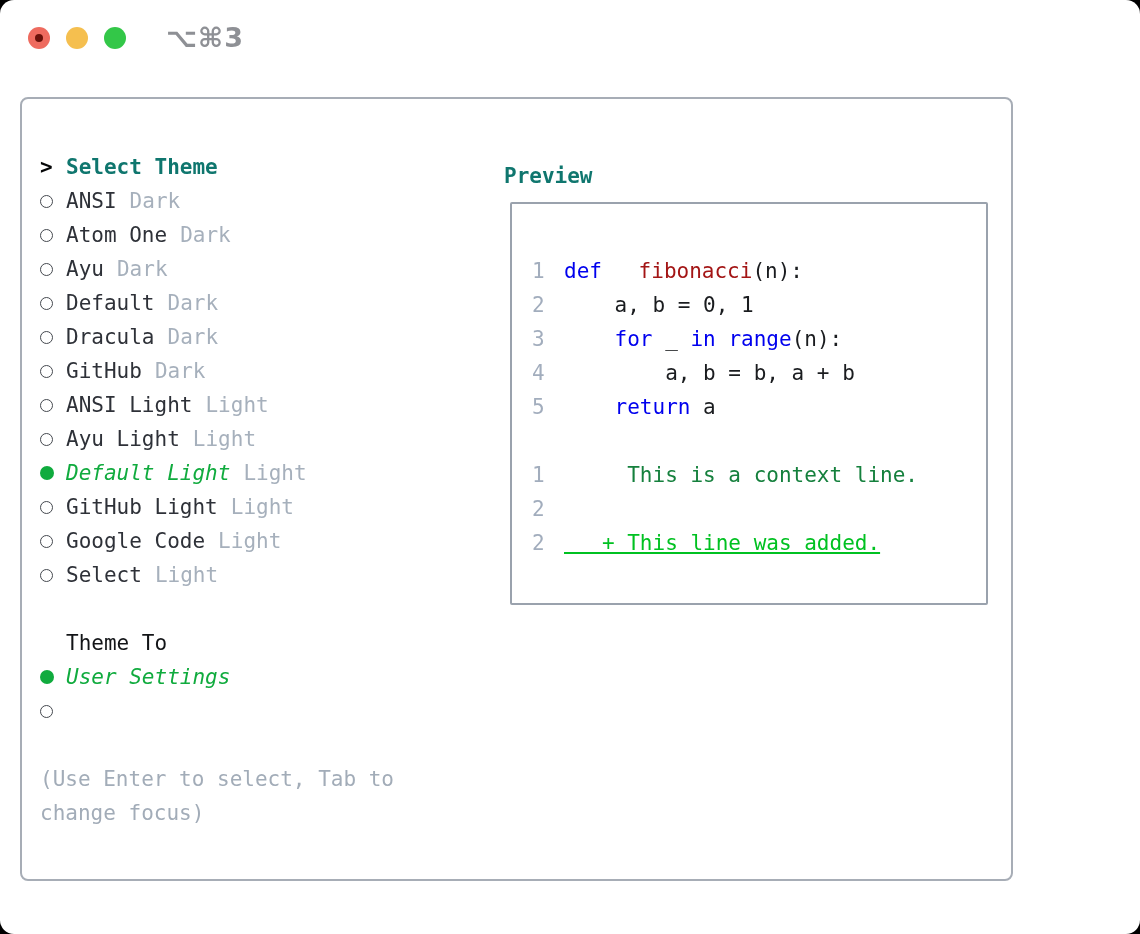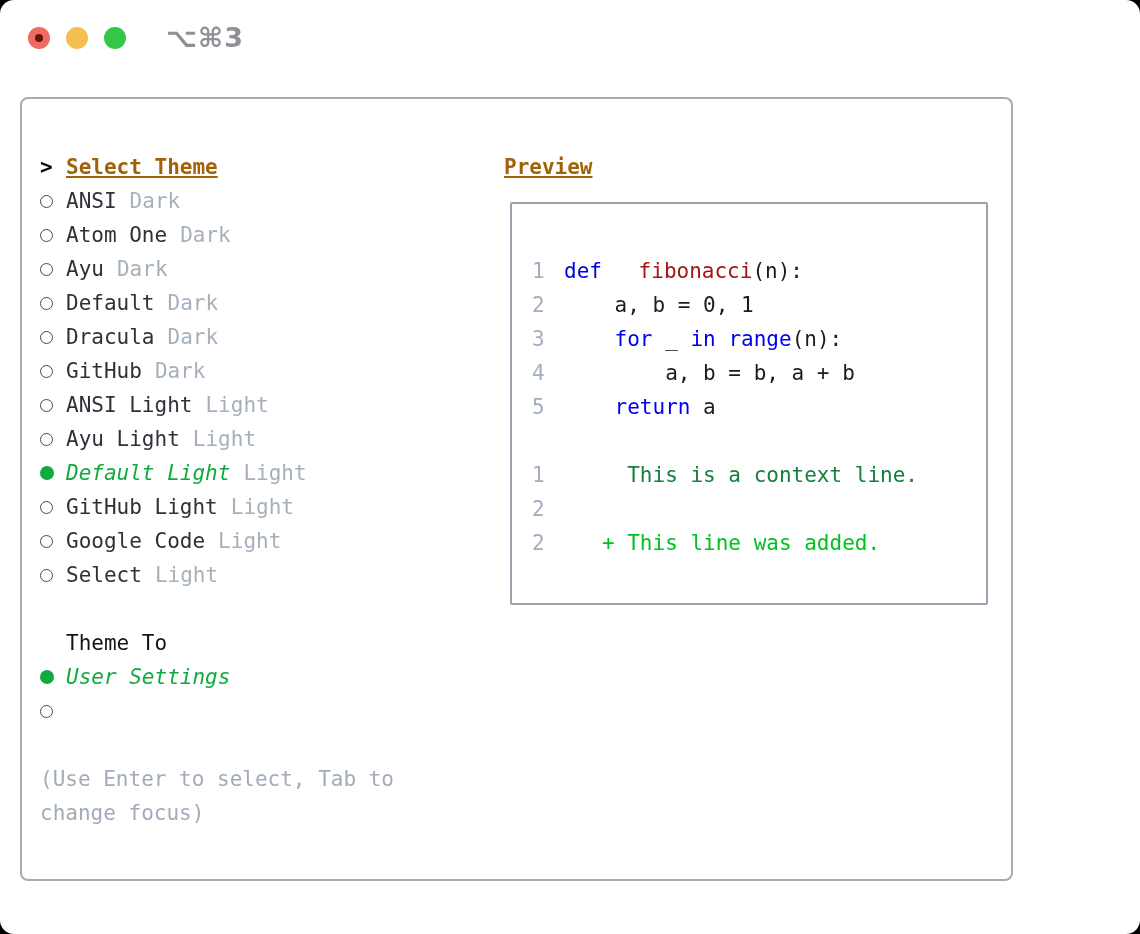--- a/index.html
+++ b/index.html
@@ -22,44 +22,44 @@
   .window-title{position:absolute;left:166px;top:22px;font-size:27px;font-weight:bold;color:#8e9095;
     font-family:"DejaVu Sans","DejaVu Sans Mono",sans-serif;letter-spacing:1px;}
 
   
   .panel{position:absolute;left:20px;top:97px;width:993px;height:784px;
     border:2px solid #a7adb6;border-radius:8px;background:#fff;}
 
   .row{height:34px;display:flex;align-items:center;white-space:pre;}
   .spacer{height:34px;}
   .marker{width:26px;display:flex;align-items:center;flex:none;}
-  .heading{font-weight:bold;color:#a16207;text-decoration:underline;}
+  .heading{font-weight:bold;color:#0f766e;}
   .prompt{font-weight:bold;color:#050607;}
 
   .left-col{position:absolute;left:18px;top:51px;}
   .dot-outline{width:13px;height:13px;border:1.5px solid #45494f;border-radius:50%;}
   .dot-filled{width:14px;height:14px;border-radius:50%;background:var(--green);}
   .item-label{color:#2e3138;}
   .item-label.selected{color:var(--green);font-style:italic;}
   .item-tag{color:var(--muted);margin-left:0.62em;}
   .apply-heading{color:#121417;}
 
   .hint{color:#a2acb8;line-height:34px;}
 
   
-  .preview-title{position:absolute;left:482px;top:51px;height:34px;display:flex;align-items:center;}
+  .preview-title{position:absolute;left:482px;top:60px;height:34px;display:flex;align-items:center;}
   .preview-box{position:absolute;left:488px;top:103px;width:478px;height:403px;
     border:2px solid var(--border);border-radius:2px;background:#fff;padding:50px 0 0 20px;overflow:hidden;}
   .code-row{height:34px;display:flex;align-items:center;white-space:pre;color:#1a1c1f;}
   .lnum{display:inline-block;width:32px;color:#a2adbd;flex:none;}
   .tok-kw{color:var(--kw);}
   .tok-fn{color:var(--fn);margin-left:24px;}
   .diff-context{color:#15803d;}
   .diff-deleted{color:var(--deleted);}
-  .diff-added{color:var(--added);}
+  .diff-added{color:var(--added);text-decoration:underline;}
 </style>
 </head>
 <body>
 
 <div class="window">
 
   <div class="titlebar">
     <span class="tl red">
       <span class="tl-dot"></span>
     </span>

